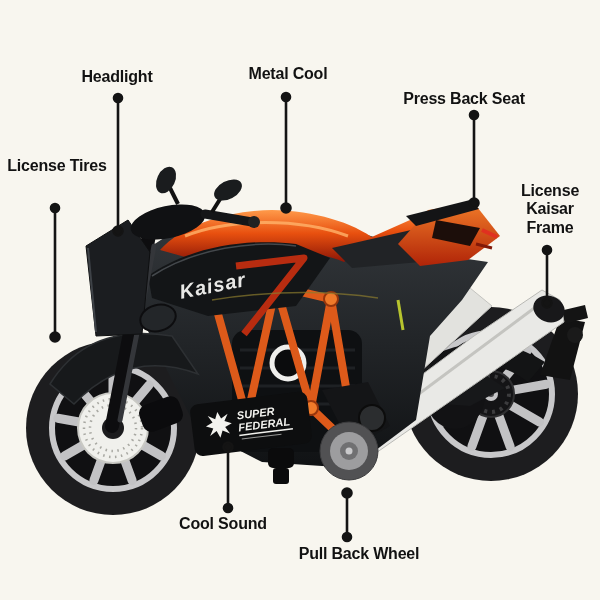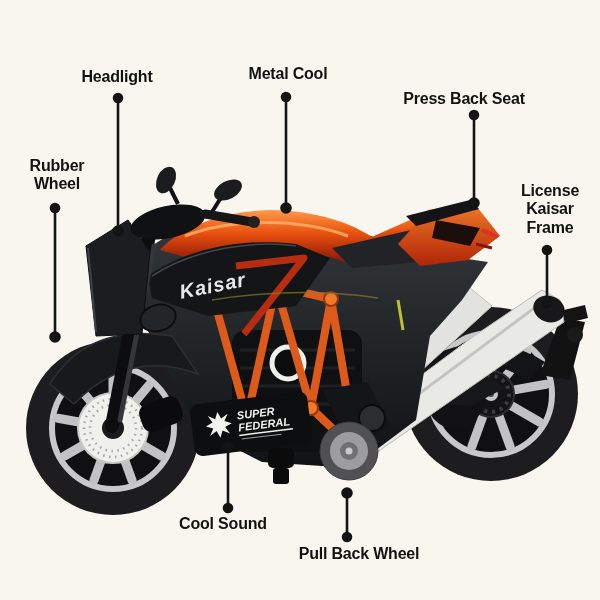--- a/index.html
+++ b/index.html
@@ -251,18 +251,18 @@
         <line x1="347" y1="493" x2="347" y2="537"></line>
           <circle cx="347" cy="493" r="4.5"></circle>
           <circle cx="347" cy="537" r="4"></circle>
       </g>
     </g>
   </svg>
 
   <div class="label" style="left:117px;top:68px;">Headlight</div>
   <div class="label" style="left:288px;top:65px;">Metal Cool</div>
   <div class="label" style="left:464px;top:90px;">Press Back Seat</div>
-  <div class="label wrap" style="left:57px;top:157px;width:100px;">Rubber Wheel</div>
+  <div class="label wrap" style="left:57px;top:157px;width:100px;">License Tires</div>
   <div class="label wrap" style="left:550px;top:182px;width:96px;">License Kaisar Frame</div>
   <div class="label" style="left:223px;top:515px;">Cool Sound</div>
   <div class="label" style="left:359px;top:545px;">Pull Back Wheel</div>
 
 </div>
 
 </body></html>

